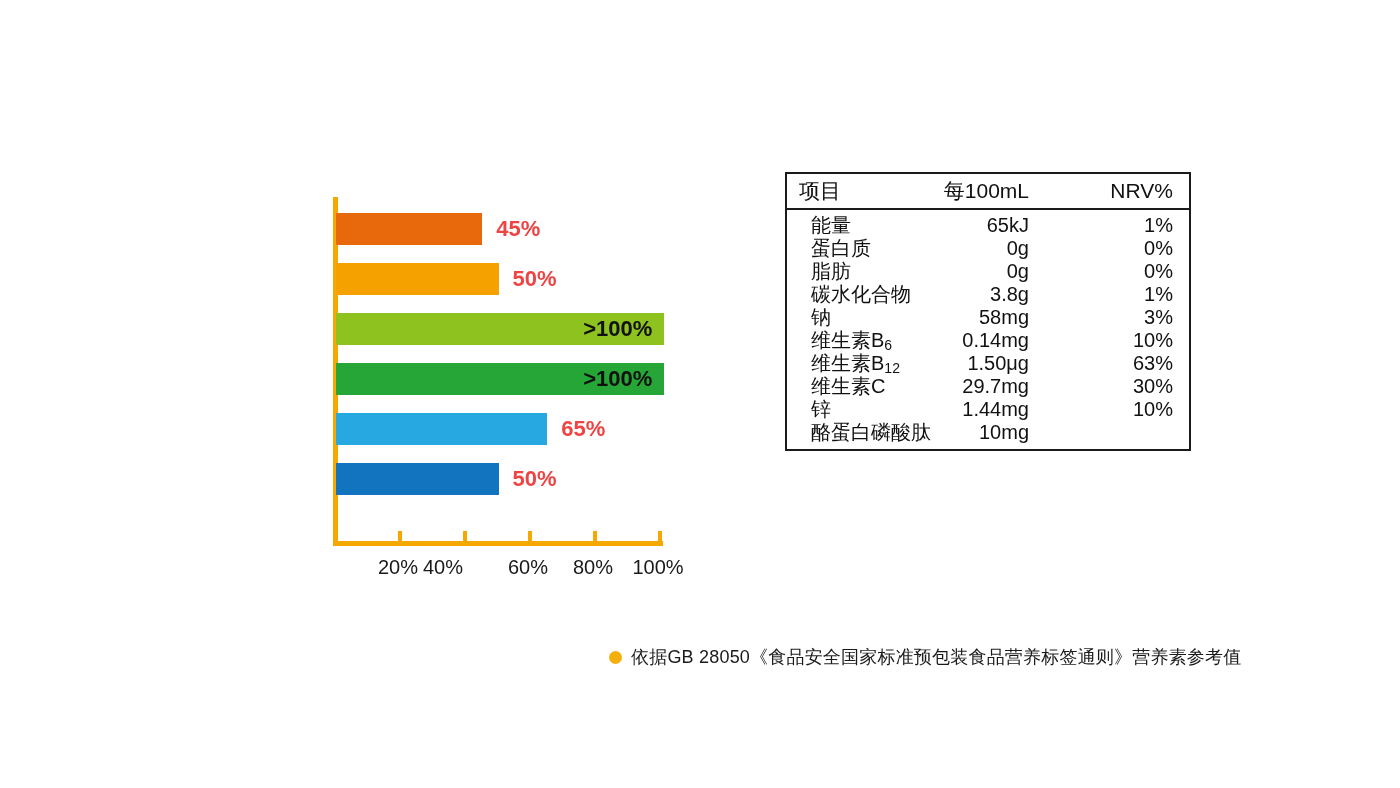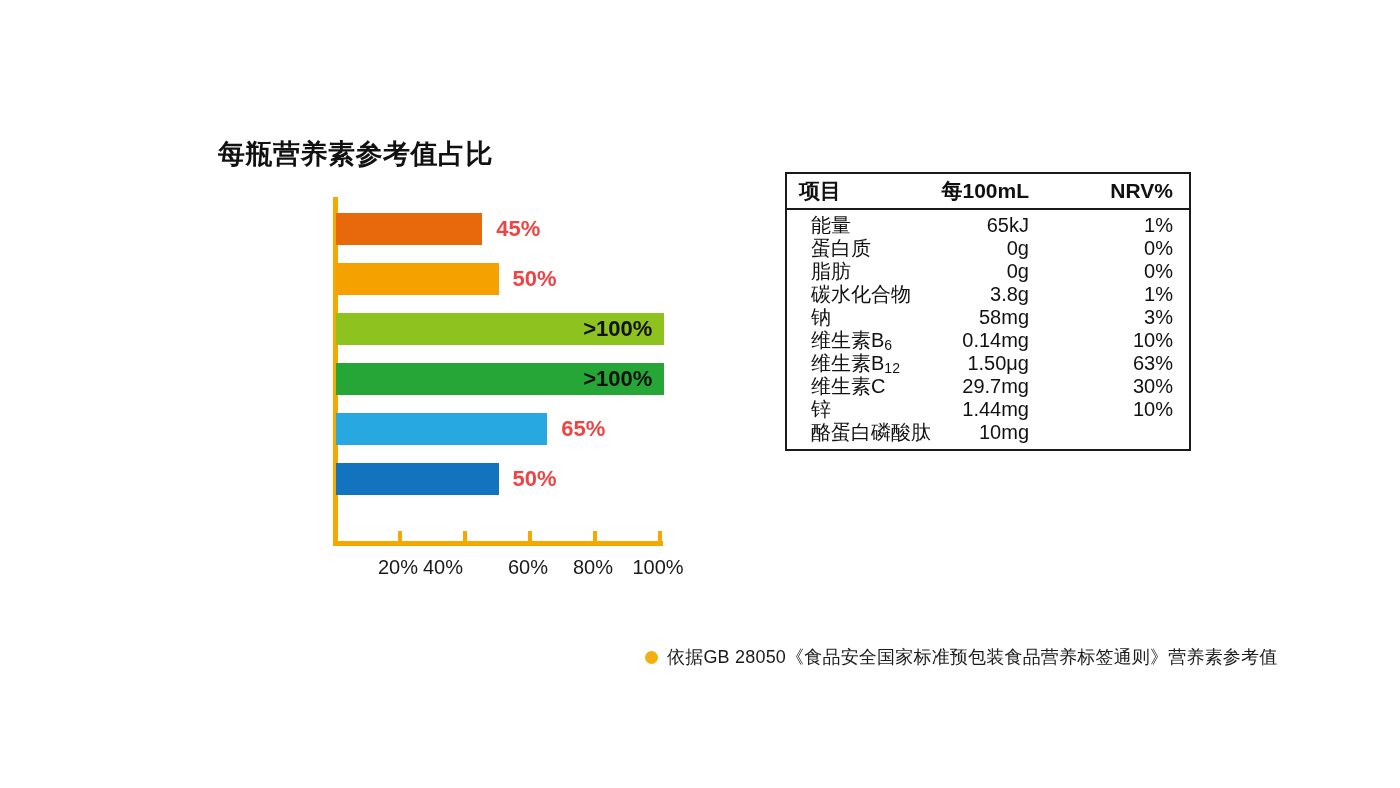--- a/index.html
+++ b/index.html
@@ -116,21 +116,21 @@
     width: 100%;
     table-layout: fixed;
   }
   table.nutri th, table.nutri td {
     padding: 0;
     font-size: 20px;
     color: #111;
     line-height: 1.0;
   }
   table.nutri thead th {
-    font-weight: 700;
+    font-weight: 400;
     font-size: 21px;
     padding: 6px 0 7px 0;
     border-bottom: 2px solid #1a1a1a;
   }
   table.nutri thead th.c-item   { text-align: left;  padding-left: 12px; }
   table.nutri thead th.c-amount { text-align: right; padding-right: 26px; }
   table.nutri thead th.c-nrv    { text-align: right; padding-right: 16px; }
 
   table.nutri tbody td {
     font-weight: 400;
@@ -143,21 +143,21 @@
   table.nutri tbody tr:last-child td  { padding-bottom: 7px; }
   .sub-s {
     font-size: 14px;
     position: relative;
     top: 3px;
   }
 
   
   #footnote {
     position: absolute;
-    left: 645px; top: 645px;
+    left: 609px; top: 645px;
     display: flex;
     align-items: center;
     gap: 9px;
   }
   #footnote-bullet {
     width: 13px; height: 13px;
     border-radius: 50%;
     background: #F3B00C;
     flex: 0 0 auto;
   }
@@ -166,21 +166,20 @@
     color: #1a1a1a;
     white-space: nowrap;
     letter-spacing: .2px;
   }
 </style>
 </head>
 <body>
 
 <div id="chart-panel">
 
-  <div id="chart-title">每瓶营养素参考值占比</div>
 
   <div id="axis-vline"></div>
   <div id="axis-hline"></div>
 
   <div id="axis-ticks">
       <div class="axis-tick" style="left: 398px; background: rgb(245, 168, 0);"></div>
       <div class="axis-tick-label" style="left: 363px;">20%</div>
       <div class="axis-tick" style="left: 463px; background: rgb(245, 168, 0);"></div>
       <div class="axis-tick-label" style="left: 408px;">40%</div>
       <div class="axis-tick" style="left: 528px; background: rgb(245, 168, 0);"></div>

